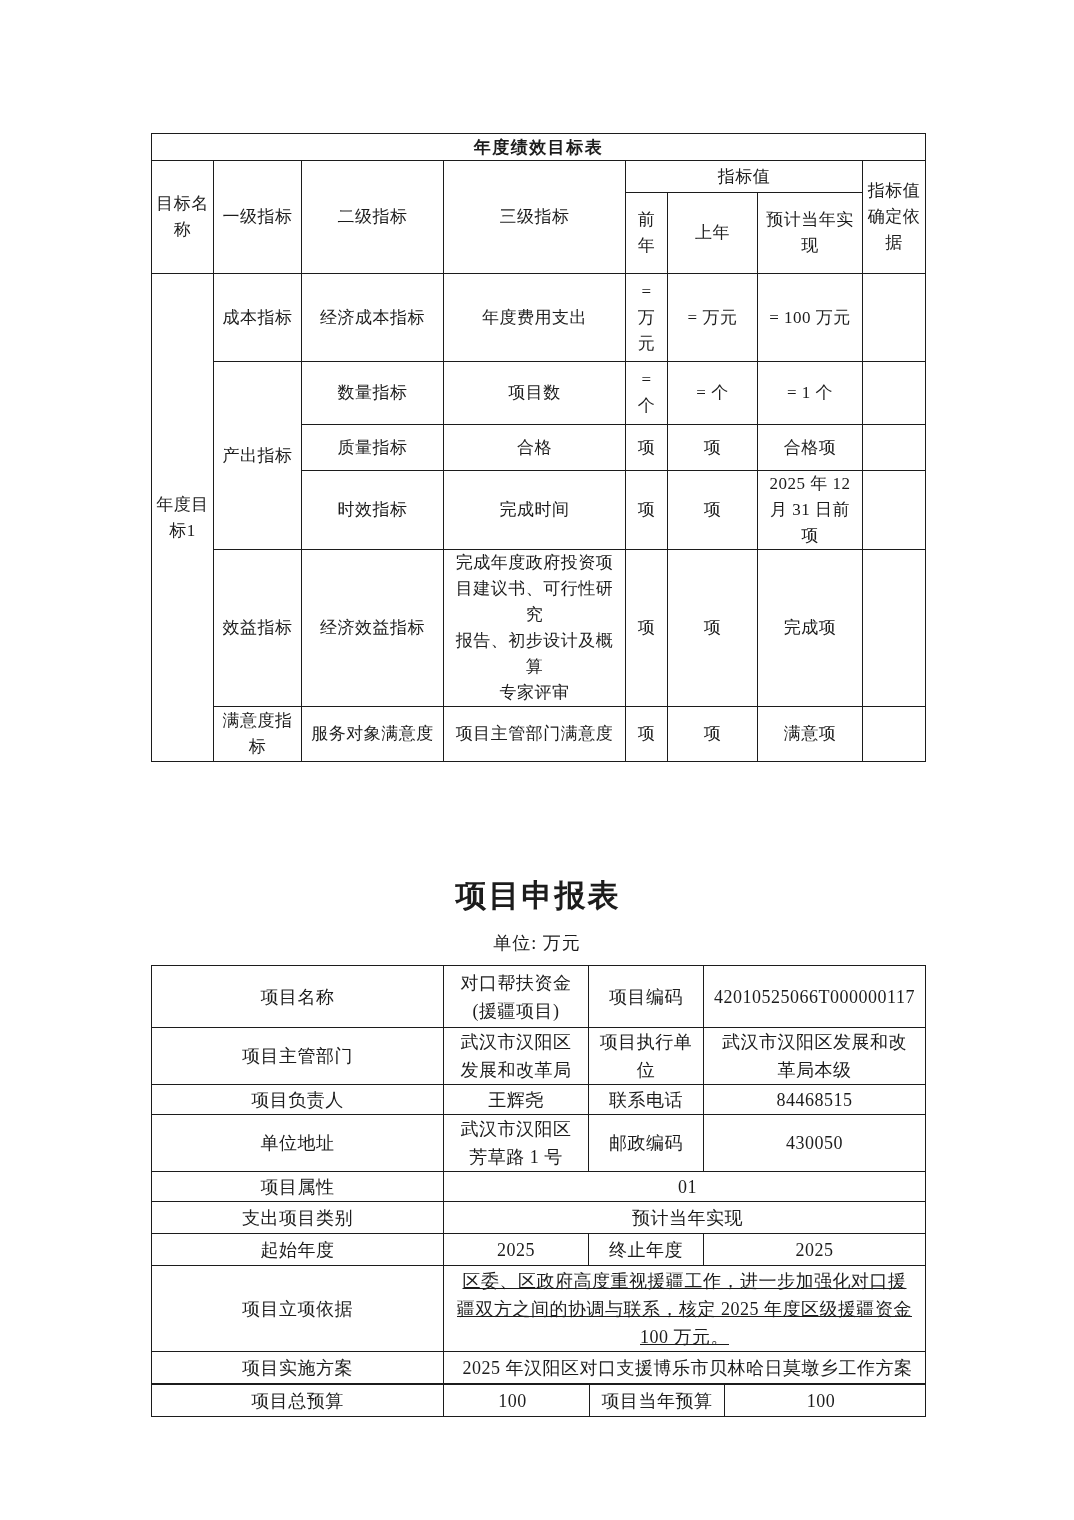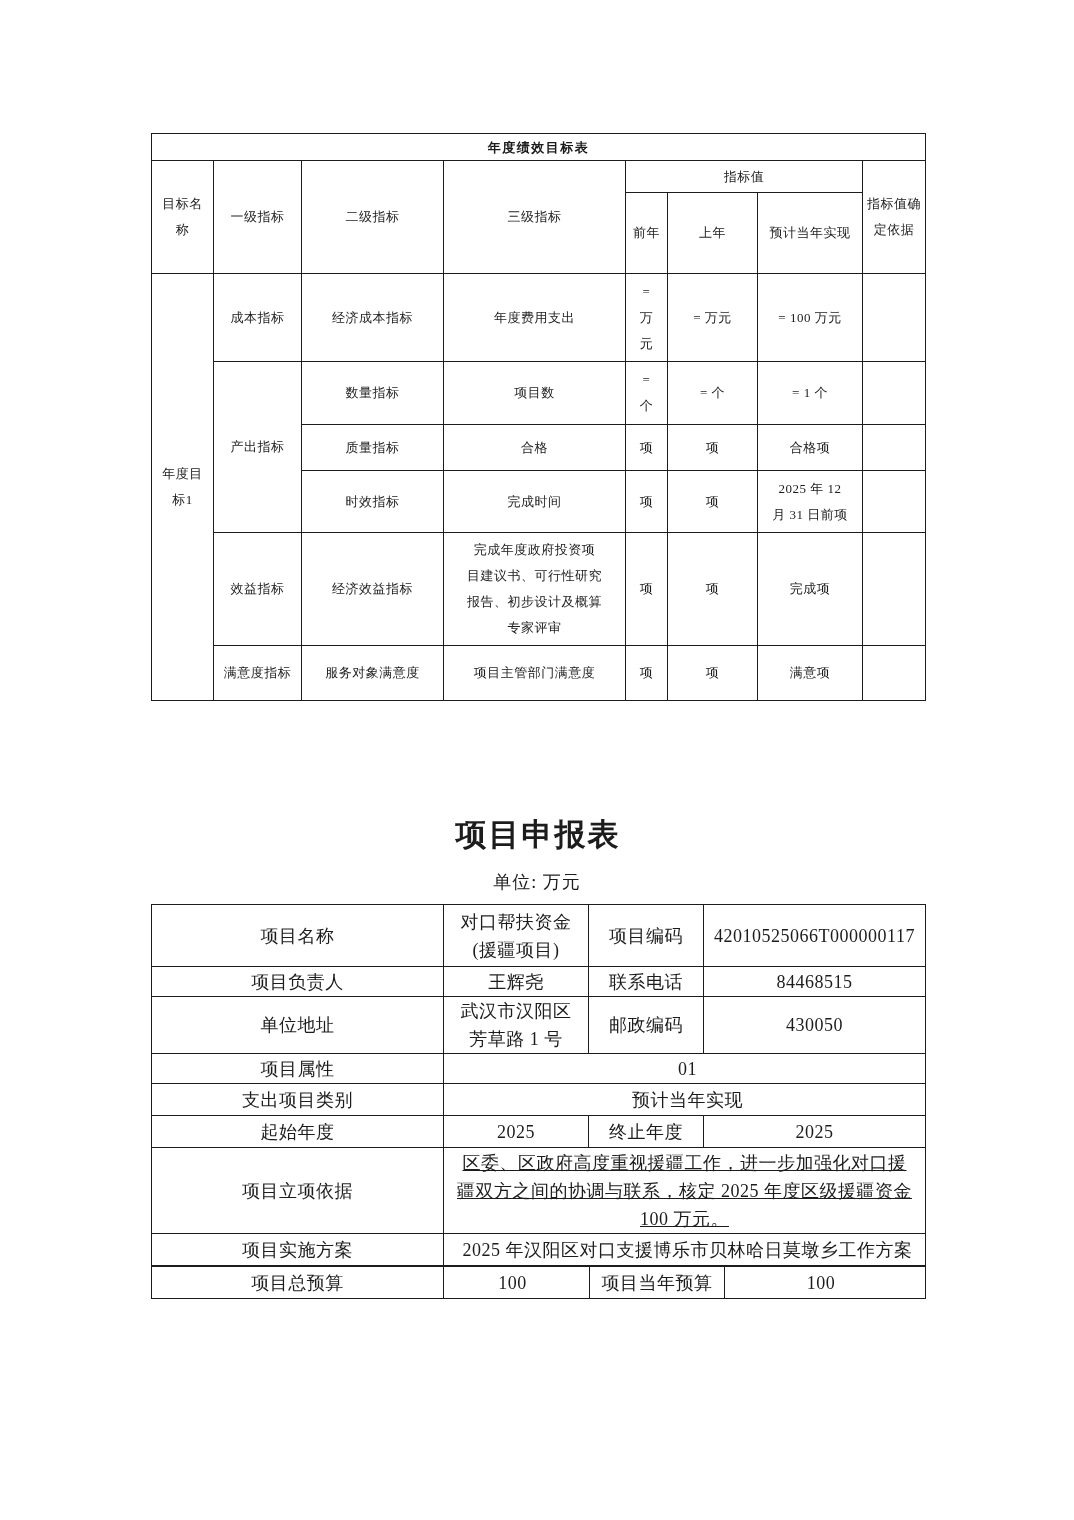--- a/index.html
+++ b/index.html
@@ -13,21 +13,21 @@
   .content { position:absolute; left:151px; top:0; width:774px; }
 
   table.t { border-collapse:collapse; table-layout:fixed; width:774px; }
   table.t td {
     border:1.5px solid #1c1c1c;
     text-align:center; vertical-align:middle;
     white-space:pre-line; padding:0 4px; overflow:hidden;
   }
 
   
-  .t1 { margin-top:133px; font-size:13px; line-height:26px; letter-spacing:0.5px; }
+  .t1 { margin-top:133px; font-size:17px; line-height:26px; letter-spacing:0.5px; }
   .t1 .title-cell { font-weight:bold; letter-spacing:1.5px; line-height:25px; }
   .tr27{height:27px;} .tr32{height:32px;} .tr81{height:81px;}
   .tr88{height:88px;} .tr63{height:63px;} .tr46{height:46px;}
   .tr62{height:62px;} .tr113{height:113px;} .tr55{height:55px;}
 
   
   .t2-title {
     margin-top:112px; height:44px; line-height:44px;
     text-align:center; font-size:31px; font-weight:bold; letter-spacing:2px;
   }
@@ -155,20 +155,28 @@
         <col style="width:222px">
     </colgroup>
     <tbody>
         <tr class="h62">
       <td>项目名称</td>
       <td>对口帮扶资金
 (援疆项目)</td>
       <td>项目编码</td>
       <td>42010525066T000000117</td>
     </tr>
+    <tr class="h57">
+      <td>项目主管部门</td>
+      <td>武汉市汉阳区
+发展和改革局</td>
+      <td>项目执行单位</td>
+      <td>武汉市汉阳区发展和改
+革局本级</td>
+    </tr>
     <tr class="h30">
       <td>项目负责人</td>
       <td>王辉尧</td>
       <td>联系电话</td>
       <td>84468515</td>
     </tr>
     <tr class="h56">
       <td>单位地址</td>
       <td>武汉市汉阳区
 芳草路 1 号</td>

